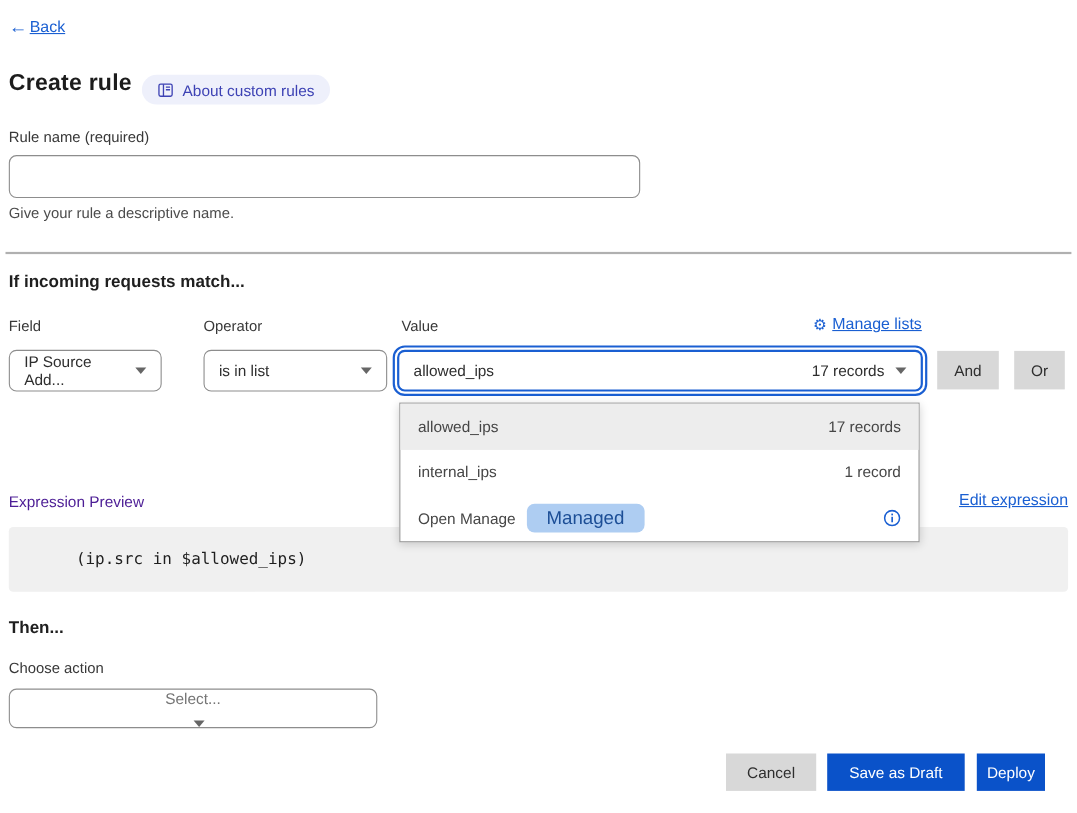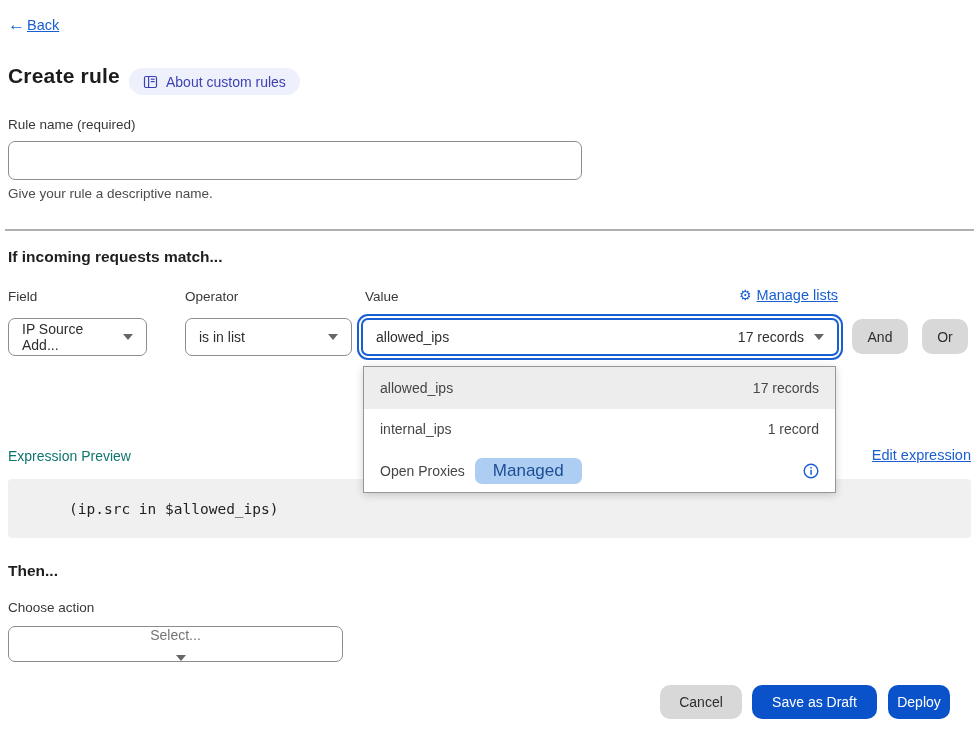--- a/index.html
+++ b/index.html
@@ -71,21 +71,21 @@
   .sel-operator{left:185px;top:318px;width:167px;}
   .sel-value{
     left:361px;top:318px;width:478px;
     border:2px solid var(--focus-ring);
     outline:2px solid var(--focus-ring);outline-offset:2px;
   }
   .sel-value .right-group{display:flex;align-items:center;}
   .records-text{color:#2e2e2e;}
 
   .pill-btn{
-    border:none;border-radius:10px;background:var(--btn-gray);color:#2e2e2e;
+    border:none;border-radius:0;background:var(--btn-gray);color:#2e2e2e;
     font-family:"Liberation Sans",sans-serif;font-size:14px;cursor:pointer;
     display:flex;align-items:center;justify-content:center;
   }
   .and-btn{left:852px;top:319px;width:56px;height:35px;}
   .or-btn{left:922px;top:319px;width:46px;height:35px;}
 
   .list-menu{
     left:363px;top:366px;width:473px;background:#fff;border:1px solid #969696;
     box-shadow:0 2px 8px rgba(0,0,0,.18);z-index:10;
   }
@@ -94,21 +94,21 @@
     padding:0 16px;font-size:14px;color:#464646;cursor:pointer;
   }
   .menu-row.selected{background:var(--selected-row-bg);}
   .menu-row .name-group{display:flex;align-items:center;gap:10px;}
   .managed-pill{
     background:var(--managed-badge-bg);color:var(--managed-badge-text);
     font-size:17px;padding:3px 18px;border-radius:7px;
   }
   .info-icon svg{display:block;}
 
-  .lbl-expression{left:8px;top:448px;font-size:14px;color:#0f766e;}
+  .lbl-expression{left:8px;top:448px;font-size:14px;color:#4c1d95;}
   .edit-expression{left:845px;top:447px;width:126px;text-align:right;}
   .code-block{
     left:8px;top:479px;width:963px;height:59px;background:var(--surface);border-radius:4px;
     display:flex;align-items:center;padding:0 17px;
   }
   .code-text{font-family:"DejaVu Sans Mono",monospace;font-size:14.5px;color:#1f1f1f;margin-left:44px;}
 
   .then-heading{left:8px;top:562px;}
   .lbl-action{left:8px;top:600px;}
   .sel-action{left:8px;top:626px;width:335px;height:36px;color:#757575;flex-direction:column;}
@@ -182,21 +182,21 @@
   <div class="menu-row selected">
     <span>allowed_ips</span>
     <span>17 records</span>
   </div>
   <div class="menu-row">
     <span>internal_ips</span>
     <span>1 record</span>
   </div>
   <div class="menu-row">
     <span class="name-group">
-      <span>Open Proxies</span>
+      <span>Open Manage</span>
       <span class="managed-pill">Managed</span>
     </span>
     <span class="info-icon">
       <svg width="16" height="16" viewBox="0 0 16 16">
         <circle cx="8" cy="8" r="6.8" fill="none" stroke="#1a5fd2" stroke-width="1.4"></circle>
         <rect x="7.3" y="6.8" width="1.5" height="5" fill="#1a5fd2"></rect>
         <rect x="7.3" y="3.9" width="1.5" height="1.6" fill="#1a5fd2"></rect>
       </svg>
     </span>
   </div>

